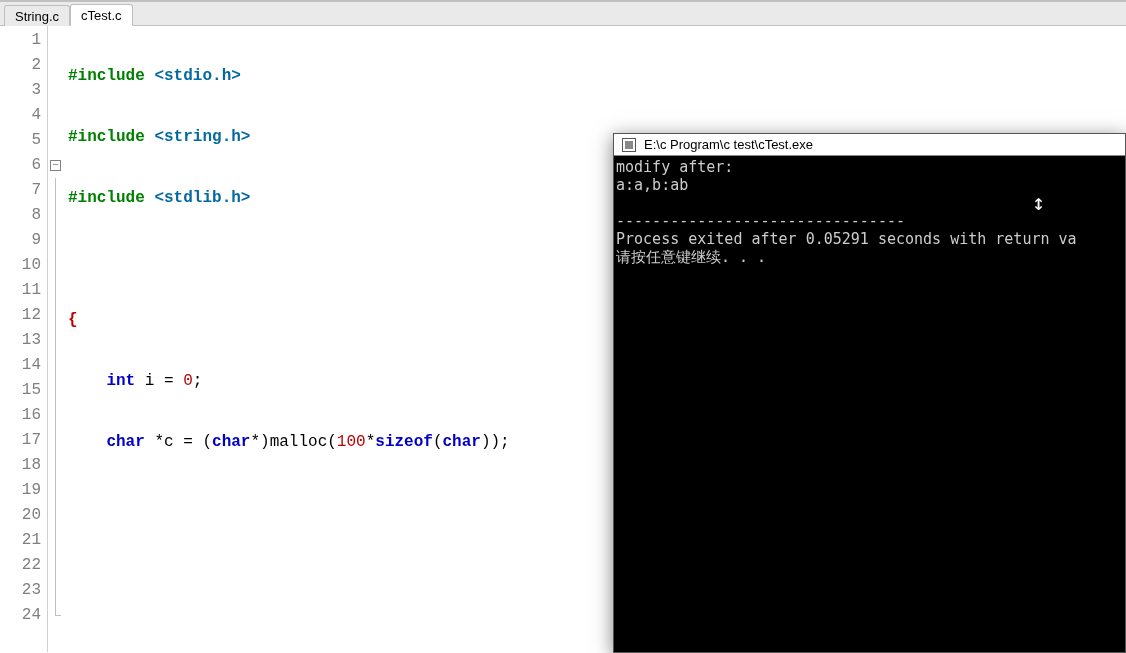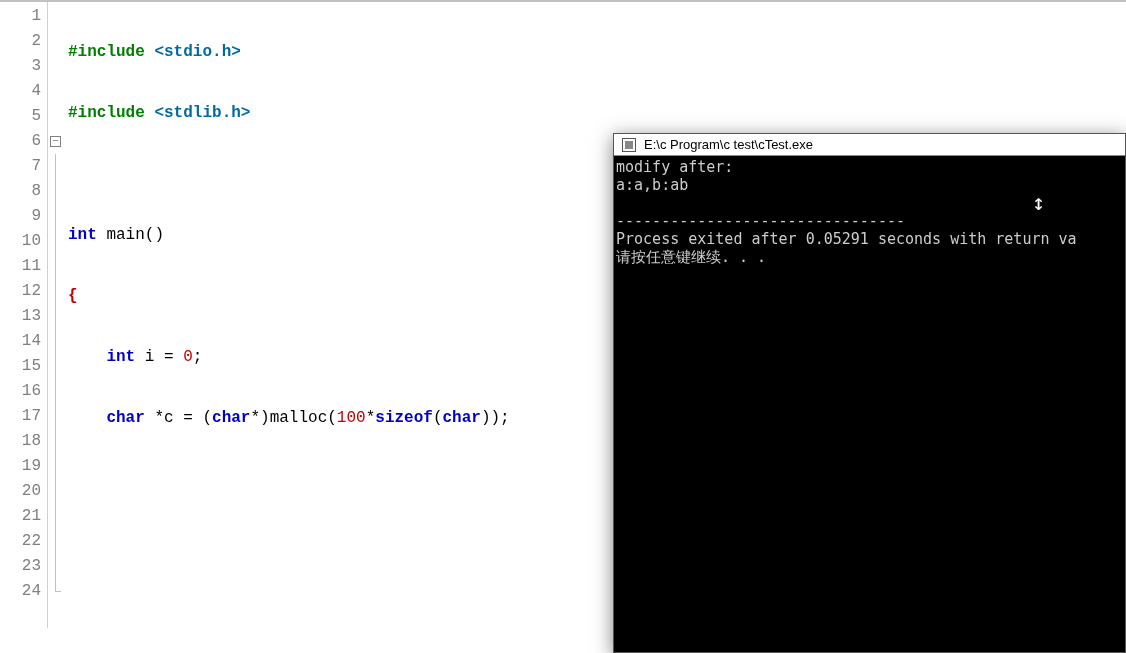--- a/index.html
+++ b/index.html
@@ -169,20 +169,24 @@
     top: 56px;
     color:#fff;
     font-size: 22px;
   }
 </style>
 </head>
 <body>
 
 <div class="editor-area">
 
+  <div class="tab-strip">
+    <div class="tab">String.c</div>
+    <div class="tab active">cTest.c</div>
+  </div>
 
   <div class="code-container">
     <div class="gutter">
       <div class="ln">1</div>
       <div class="ln">2</div>
       <div class="ln">3</div>
       <div class="ln">4</div>
       <div class="ln">5</div>
       <div class="ln">6</div>
       <div class="ln">7</div>
@@ -266,23 +270,23 @@
           <div class="fold-line"></div>
         </div>
       <div class="cell">
           <div class="fold-line" style="bottom:12px"></div>
           <div class="fold-end"></div>
         </div>
     </div>
 
     <div class="code-body">
       <div class="line"><span class="pp">#include</span><span class="hdr"> &lt;stdio.h&gt;</span></div>
+      <div class="line"><span class="pp">#include</span><span class="hdr"> &lt;string.h&gt;</span></div>
       <div class="line"><span class="pp">#include</span><span class="hdr"> &lt;stdlib.h&gt;</span></div>
       <div class="line"></div>
-      <div class="line"><span class="kw">int</span><span class="id"> main()</span></div>
       <div class="line"><span class="brace">{</span></div>
       <div class="line"><span>    </span><span class="kw">int</span><span> i = </span><span class="num">0</span><span>;</span></div>
       <div class="line"><span>    </span><span class="kw">char</span><span> *c = (</span><span class="kw">char</span><span>*)malloc(</span><span class="num">100</span><span>*</span><span class="kw">sizeof</span><span>(</span><span class="kw">char</span><span>));</span></div>
       
       
       
       
       
       
       

